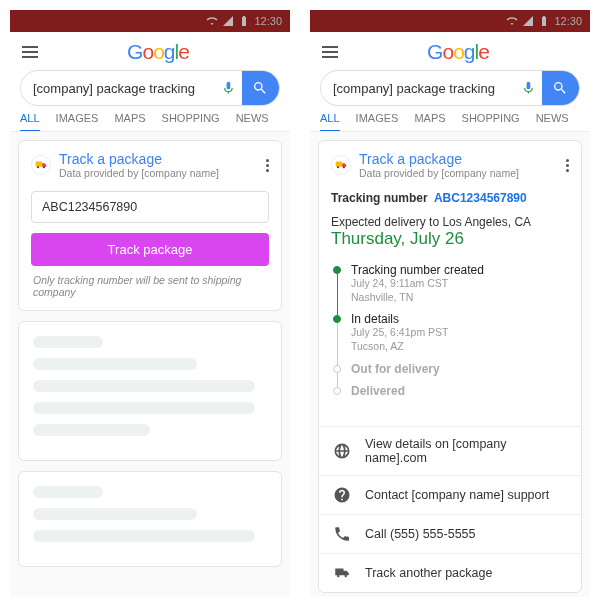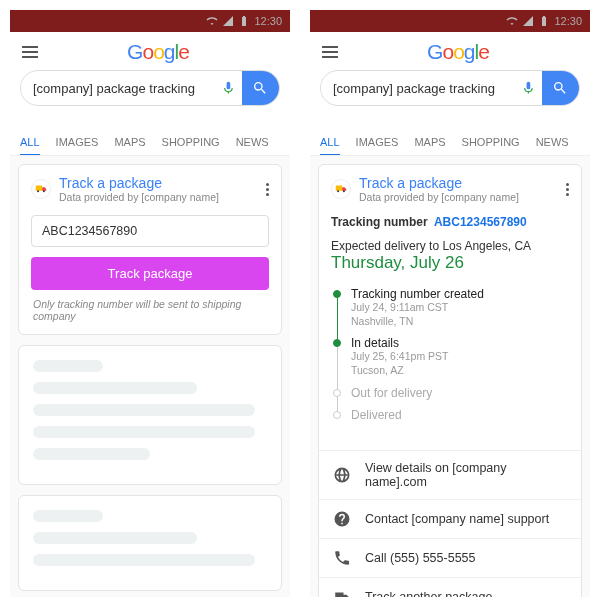--- a/index.html
+++ b/index.html
@@ -5,21 +5,21 @@
   * { box-sizing: border-box; margin: 0; padding: 0; }
   body { font-family: Arial, Helvetica, sans-serif; background: #fff; width: 600px; height: 607px; overflow: hidden; display: flex; gap: 20px; padding: 10px; }
   .phone { flex: 1; background: #fff; display: flex; flex-direction: column; min-width: 0; }
   .statusbar { background: #7f1d1d; height: 22px; display: flex; justify-content: flex-end; align-items: center; padding: 0 8px; gap: 4px; color: #aaa; font-size: 11px; }
   .statusbar svg { width: 12px; height: 12px; fill: #bbb; }
   .topbar { display: flex; align-items: center; padding: 8px 12px 6px; }
   .hamburger { display: inline-flex; flex-direction: column; gap: 3px; cursor: pointer; }
   .hamburger span { width: 16px; height: 2px; background: #555; }
   .logo { flex: 1; text-align: center; font-size: 21px; font-weight: 500; letter-spacing: -1px; font-family: Arial, sans-serif; }
   .logo .g1{color:#4285F4}.logo .g2{color:#EA4335}.logo .g3{color:#FBBC05}.logo .g4{color:#4285F4}.logo .g5{color:#34A853}.logo .g6{color:#EA4335}
-  .searchbar { margin: 0 10px 24px; display: flex; align-items: center; border: 1px solid #ddd; border-radius: 22px; height: 36px; overflow: hidden; }
+  .searchbar { margin: 0 10px 0; display: flex; align-items: center; border: 1px solid #ddd; border-radius: 22px; height: 36px; overflow: hidden; }
   .searchbar input { flex: 1; border: 0; outline: 0; padding: 0 12px; font-size: 13px; color: #333; }
   .mic-icon { width: 16px; height: 16px; margin-right: 6px; }
   .search-btn { background: #4285F4; width: 40px; height: 36px; display: flex; align-items: center; justify-content: center; }
   .search-btn svg { width: 16px; height: 16px; fill: #fff; }
   .tabs { display: flex; padding: 0 10px; border-bottom: 1px solid #eee; font-size: 11px; gap: 16px; color: #777; overflow: hidden; white-space: nowrap; }
   .tabs .tab { padding: 6px 0; }
   .tabs .tab.active { color: #1a73e8; border-bottom: 2px solid #1a73e8; margin-bottom: -1px; }
   .content { flex: 1; background: #fafafa; padding: 8px; overflow: hidden; }
   .card { background: #fff; border: 1px solid #e4e4e4; border-radius: 6px; margin-bottom: 10px; }
   .card-header { display: flex; align-items: center; padding: 10px 12px 8px; gap: 8px; }
@@ -41,21 +41,21 @@
   .tracking-num { color: #1a73e8; }
   .expected { font-size: 12px; color: #333; margin-top: 10px; }
   .delivery-date { color: #1e8e3e; font-size: 17px; font-weight: 500; margin-bottom: 10px; }
   .timeline { padding: 4px 0 8px 2px; }
   .tl-item { display: flex; gap: 10px; position: relative; padding-bottom: 8px; }
   .tl-dot { width: 8px; height: 8px; border-radius: 50%; margin-top: 3px; z-index: 1; background: #fff; border: 1px solid #ccc; flex-shrink: 0; }
   .tl-dot.done { background: #1e8e3e; border-color: #1e8e3e; }
   .tl-item.line::before { content: ""; position: absolute; left: 3.5px; top: 10px; bottom: -4px; width: 1px; background: #ccc; }
   .tl-item.done.line::before { background: #1e8e3e; }
   .tl-text { font-size: 12px; color: #222; }
-  .tl-text.muted { color: #aaa; }
+  .tl-text.muted { color: #aaa; font-weight: bold; }
   .tl-sub { font-size: 10.5px; color: #999; line-height: 1.3; }
   .actions { border-top: 1px solid #eee; }
   .action-row { display: flex; align-items: center; gap: 14px; padding: 10px 14px; font-size: 12.5px; color: #333; border-bottom: 1px solid #f0f0f0; }
   .action-row:last-child { border-bottom: 0; }
   .action-row svg { width: 18px; height: 18px; fill: #555; flex-shrink: 0; }
 </style>
 </head>
 <body>
 
 <div class="phone">

